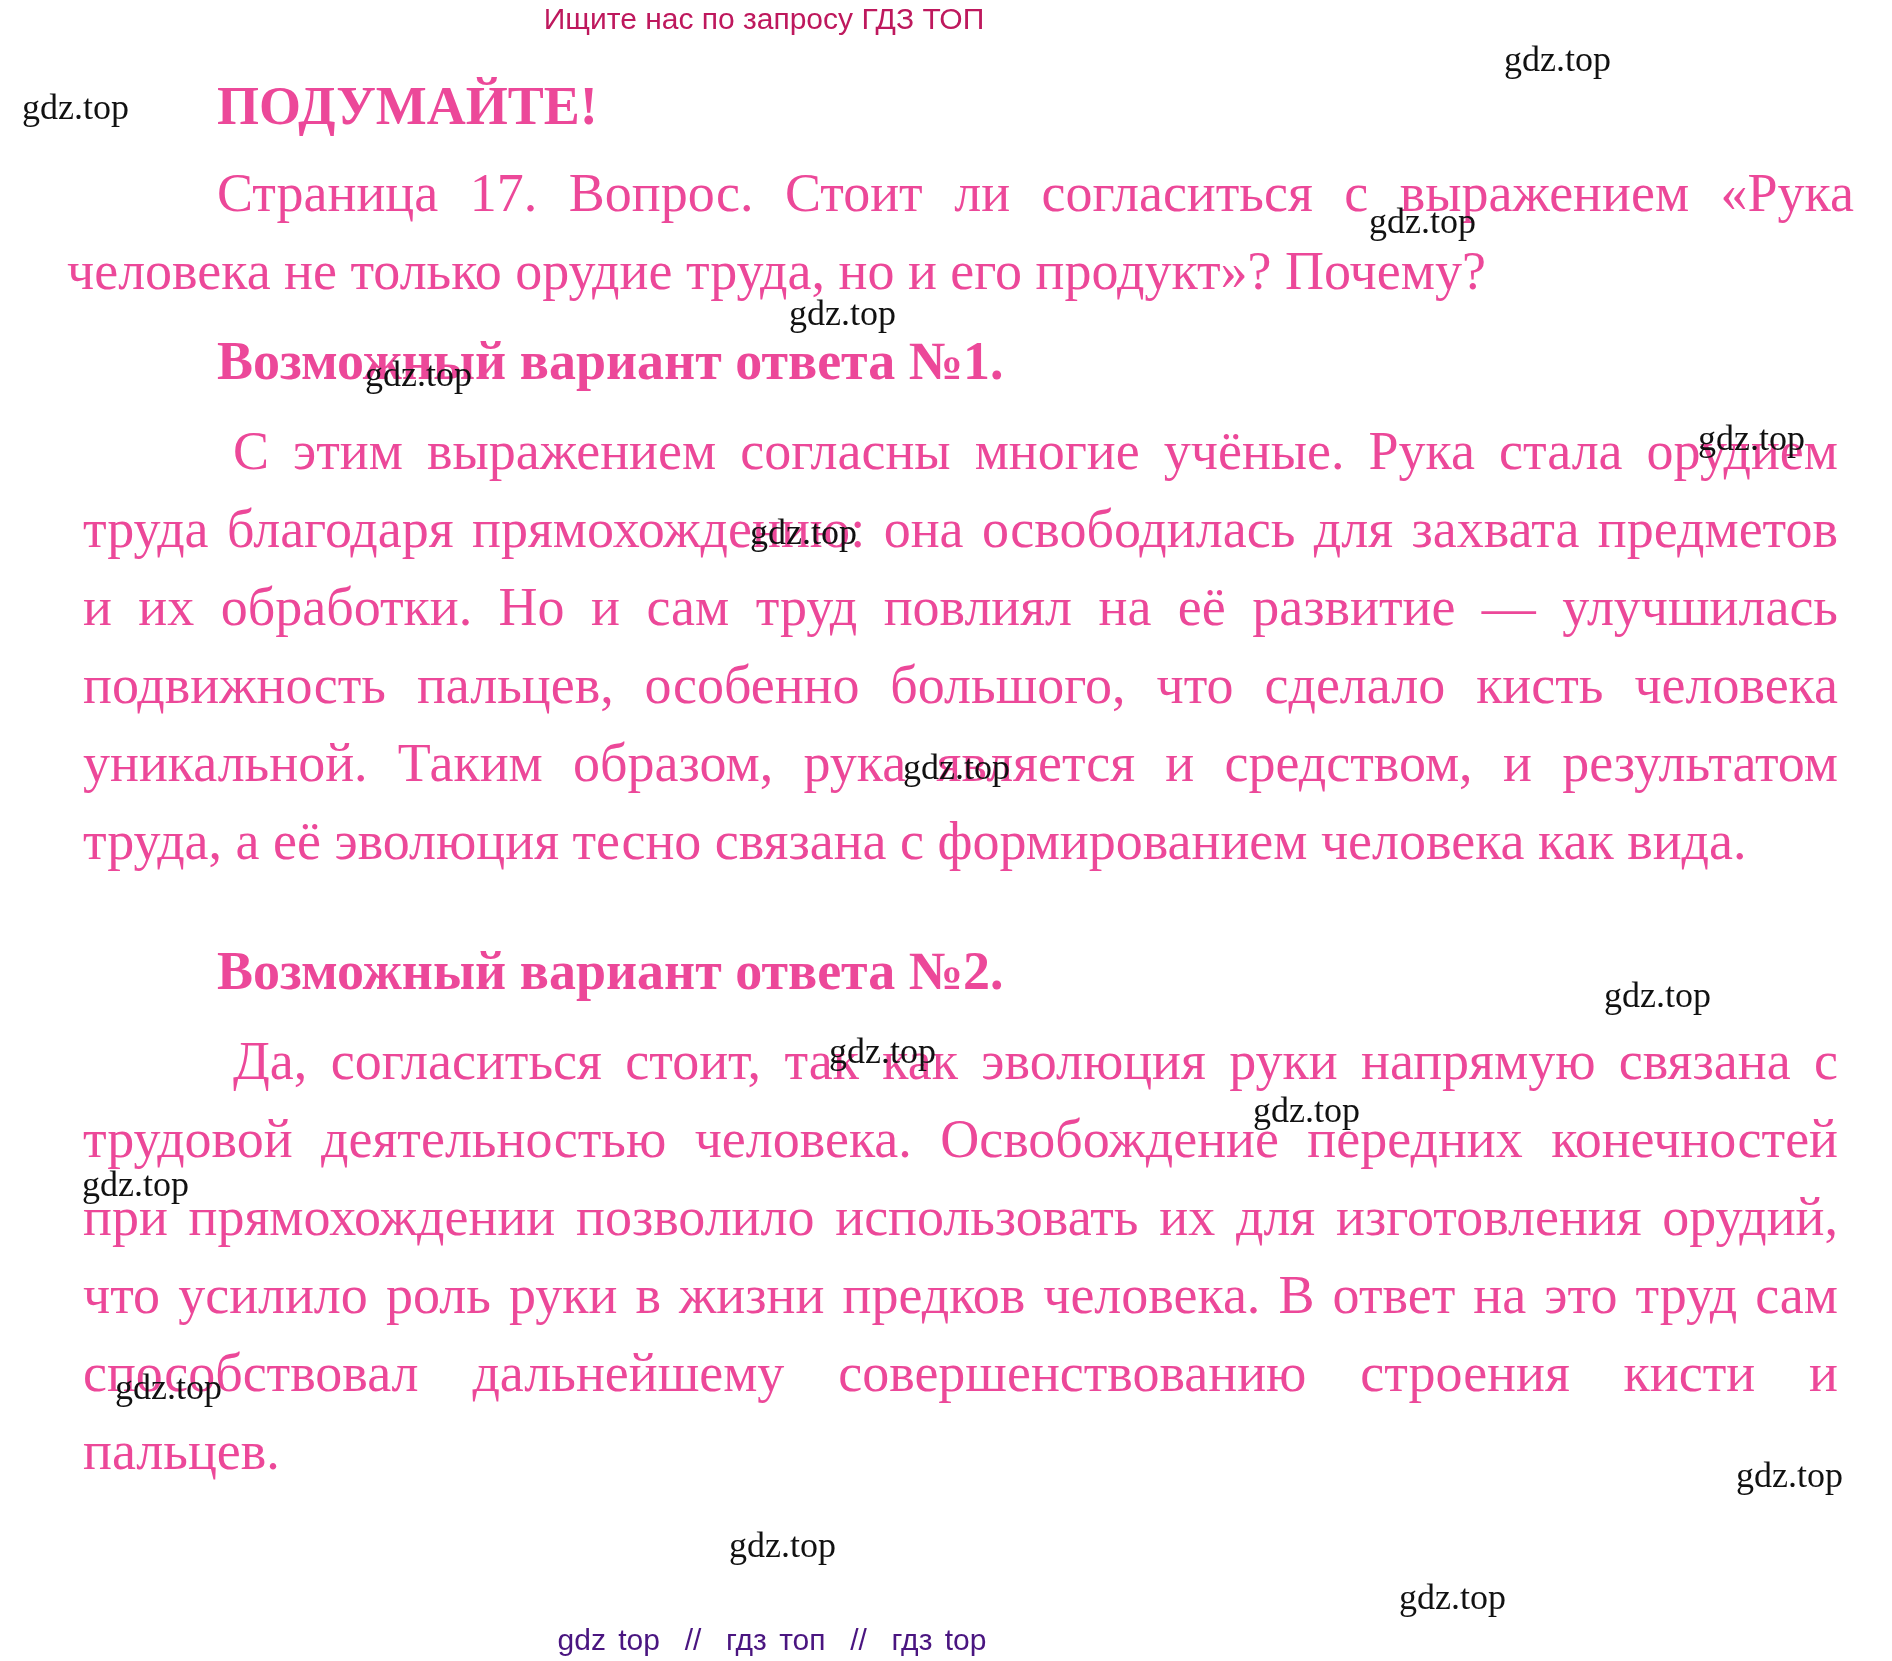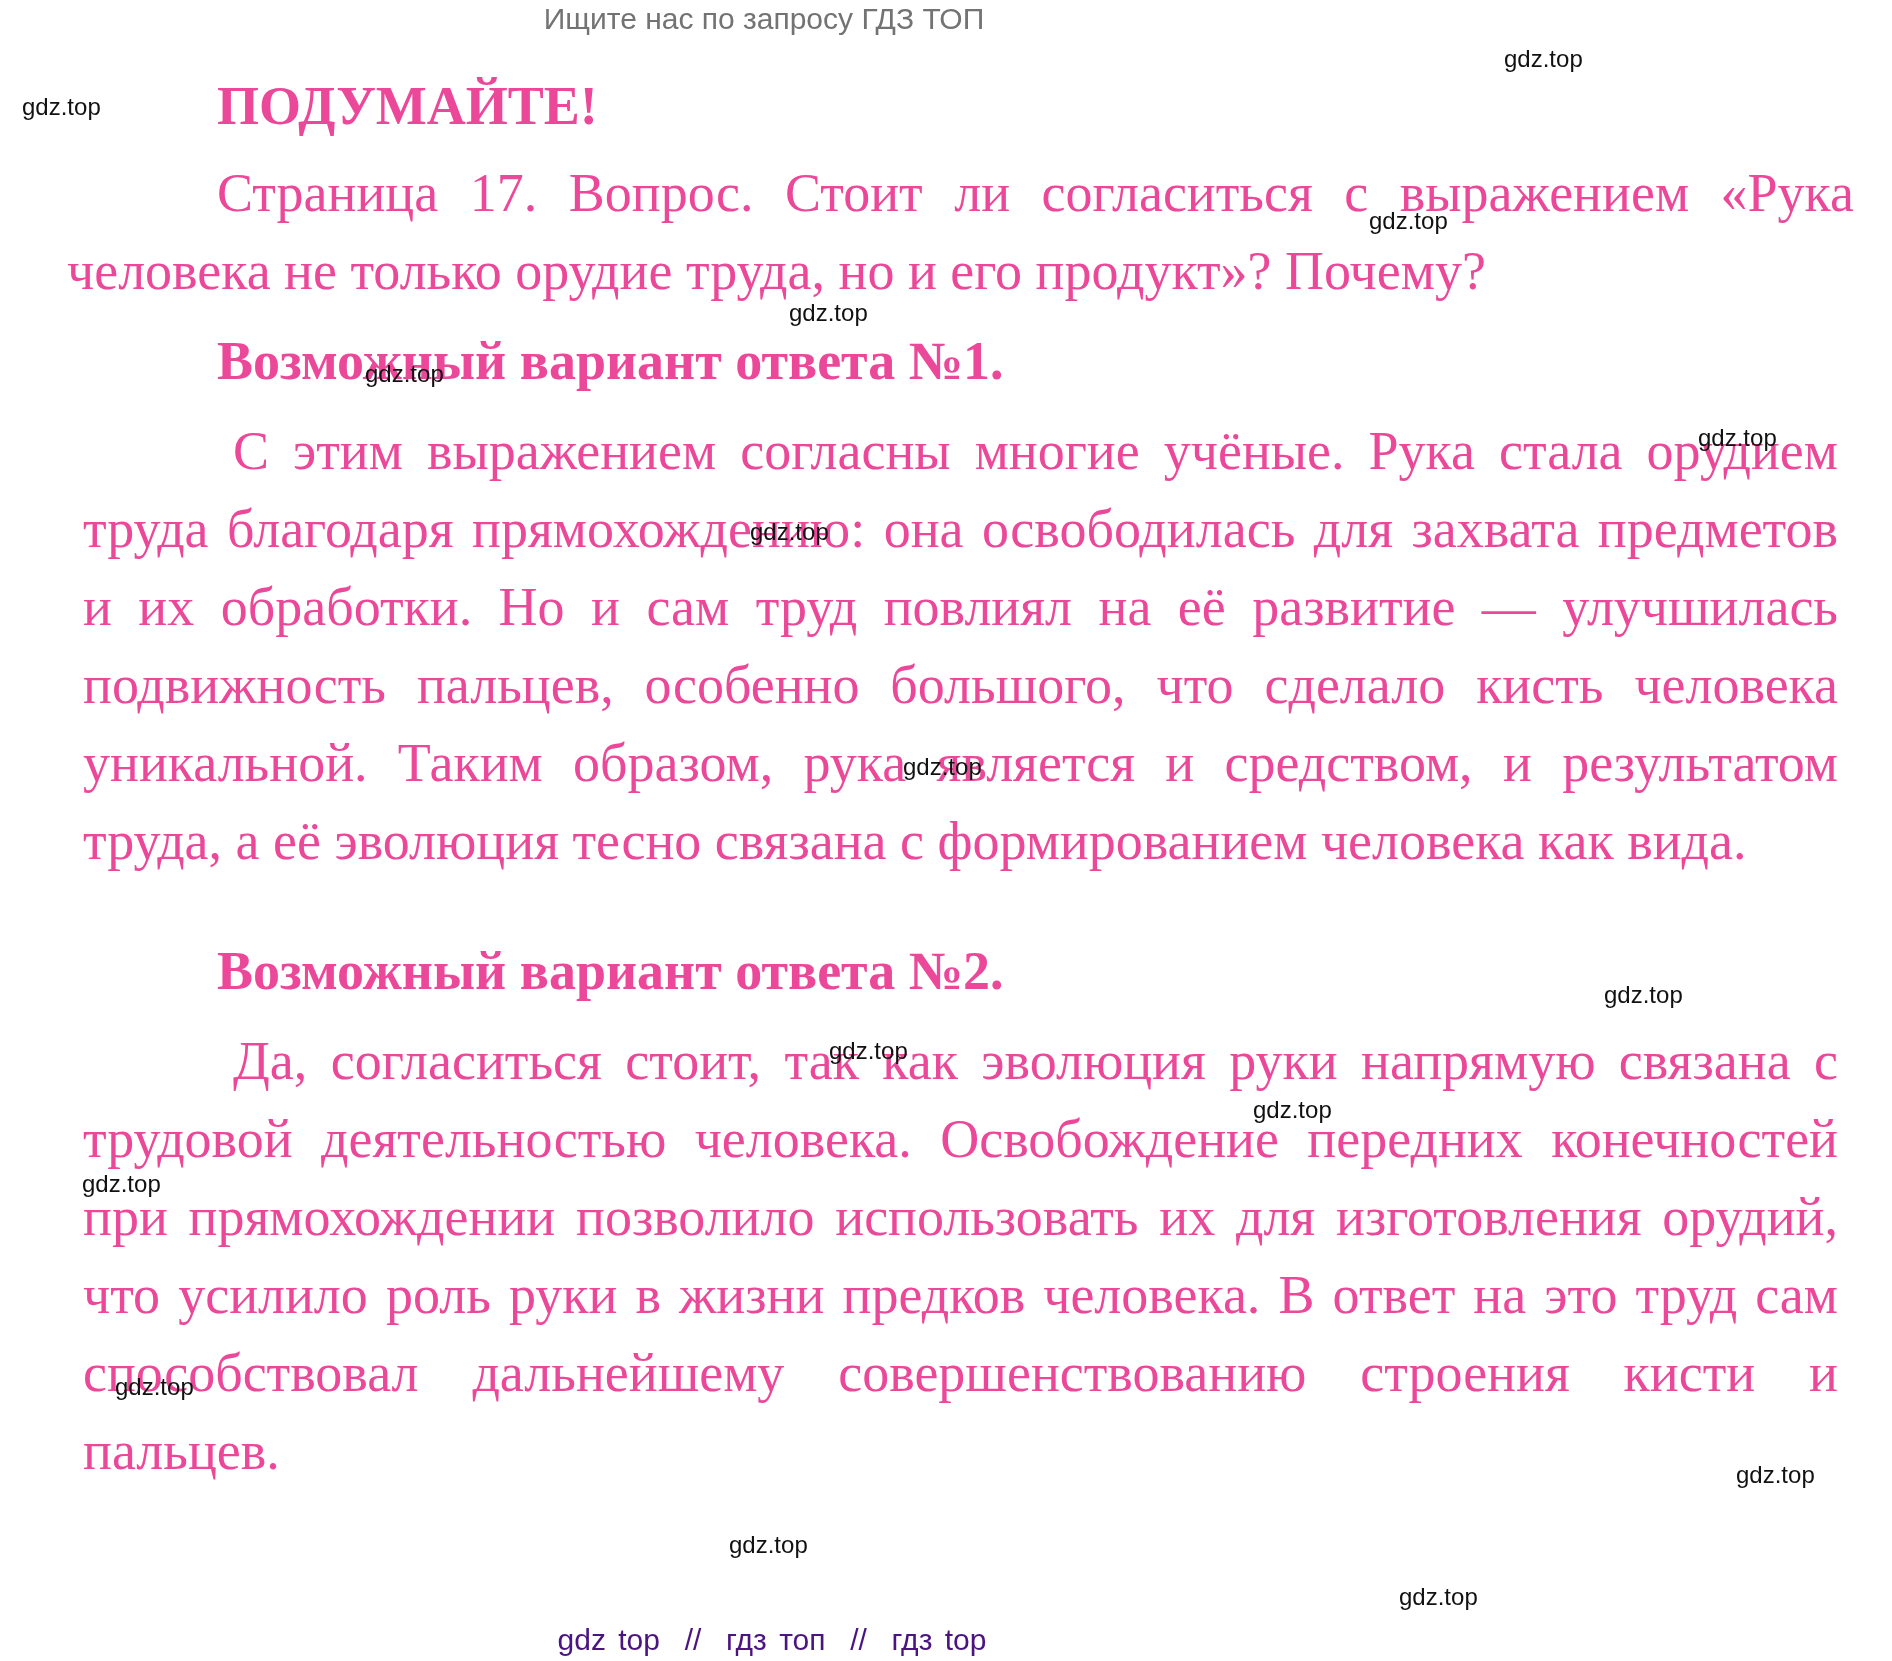--- a/index.html
+++ b/index.html
@@ -1,29 +1,29 @@
 <!DOCTYPE html>
 <html><head>
 <meta charset="utf-8">
 <style>
   html, body { margin:0; padding:0; background:#ffffff; }
   body { width:1892px; height:1661px; position:relative; overflow:hidden; }
   .banner { position:absolute; top:0; left:0; width:1528px; text-align:center;
-    font-family:"Liberation Sans", sans-serif; font-size:30px; line-height:38px; color:#737373; }
+    font-family:"Liberation Sans", sans-serif; font-size:30px; line-height:38px; color:#be185d; }
   .footer { position:absolute; top:1622px; left:0; width:1544px; text-align:center;
     font-family:"Liberation Sans", sans-serif; font-size:30px; line-height:36px; color:#4a1580; word-spacing:4px; }
   .page { position:absolute; left:67px; top:76px; width:1787px;
     font-family:"Liberation Serif", serif; color:#ec4899; font-size:54px; line-height:78px; }
   .h-think { font-weight:bold; padding-left:150px; margin:0; font-size:54px; line-height:60px; }
   .question { font-weight:normal; text-align:justify; text-indent:150px; margin:18px 0 0 0; line-height:78px; }
   .variant { font-weight:bold; padding-left:150px; margin:16px 0 0 0; line-height:70px; }
   .para { text-align:justify; text-indent:150px; margin:16px; line-height:78px; }
   .variant2 { margin-top:56px; }
   .para2 { text-indent:150px; }
-  .wm { position:absolute; font-family:Liberation Sans, sans-serif; font-size:24px; color:#111; line-height:30px; }
+  .wm { position:absolute; font-family:Liberation Serif, serif; font-size:36px; color:#111; line-height:30px; }
 </style>
 </head>
 <body>
 
 <div class="banner">Ищите нас по запросу ГДЗ ТОП</div>
 
 <div class="page">
   <h1 class="h-think">ПОДУМАЙТЕ!</h1>
   <p class="question">Страница 17. Вопрос. Стоит ли согласиться с выражением «Рука человека не только орудие труда, но и его продукт»? Почему?</p>
 

